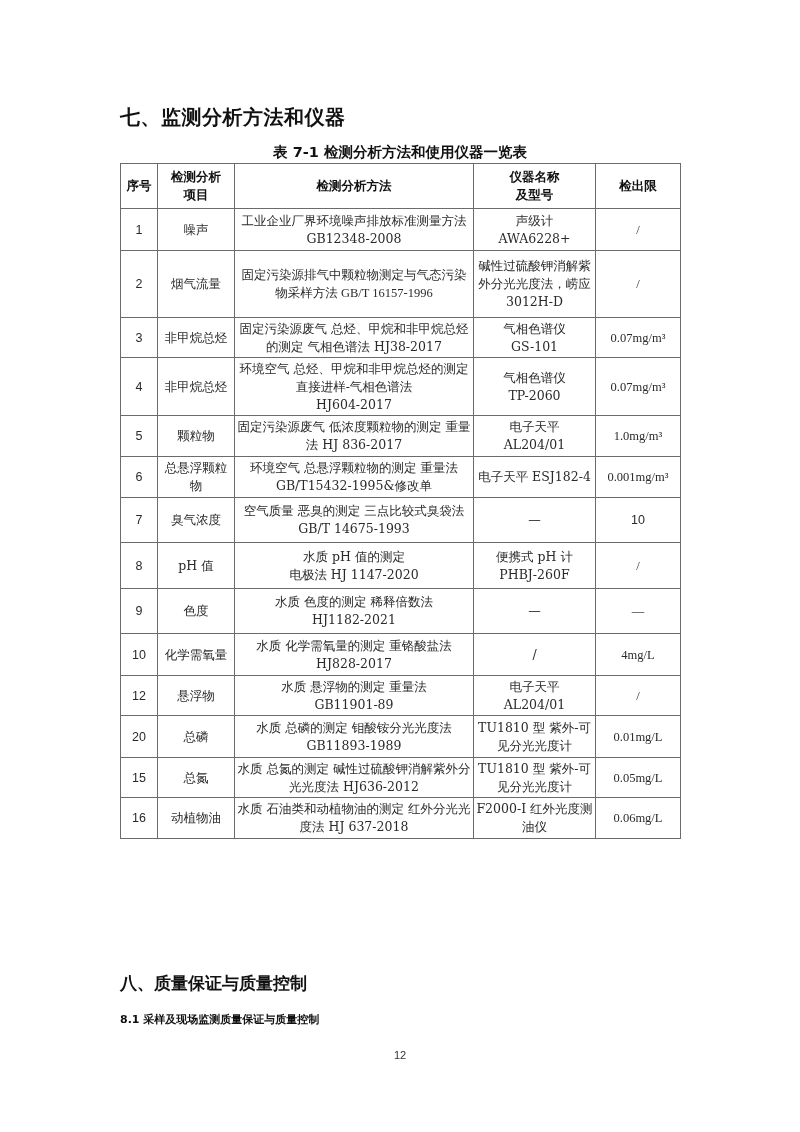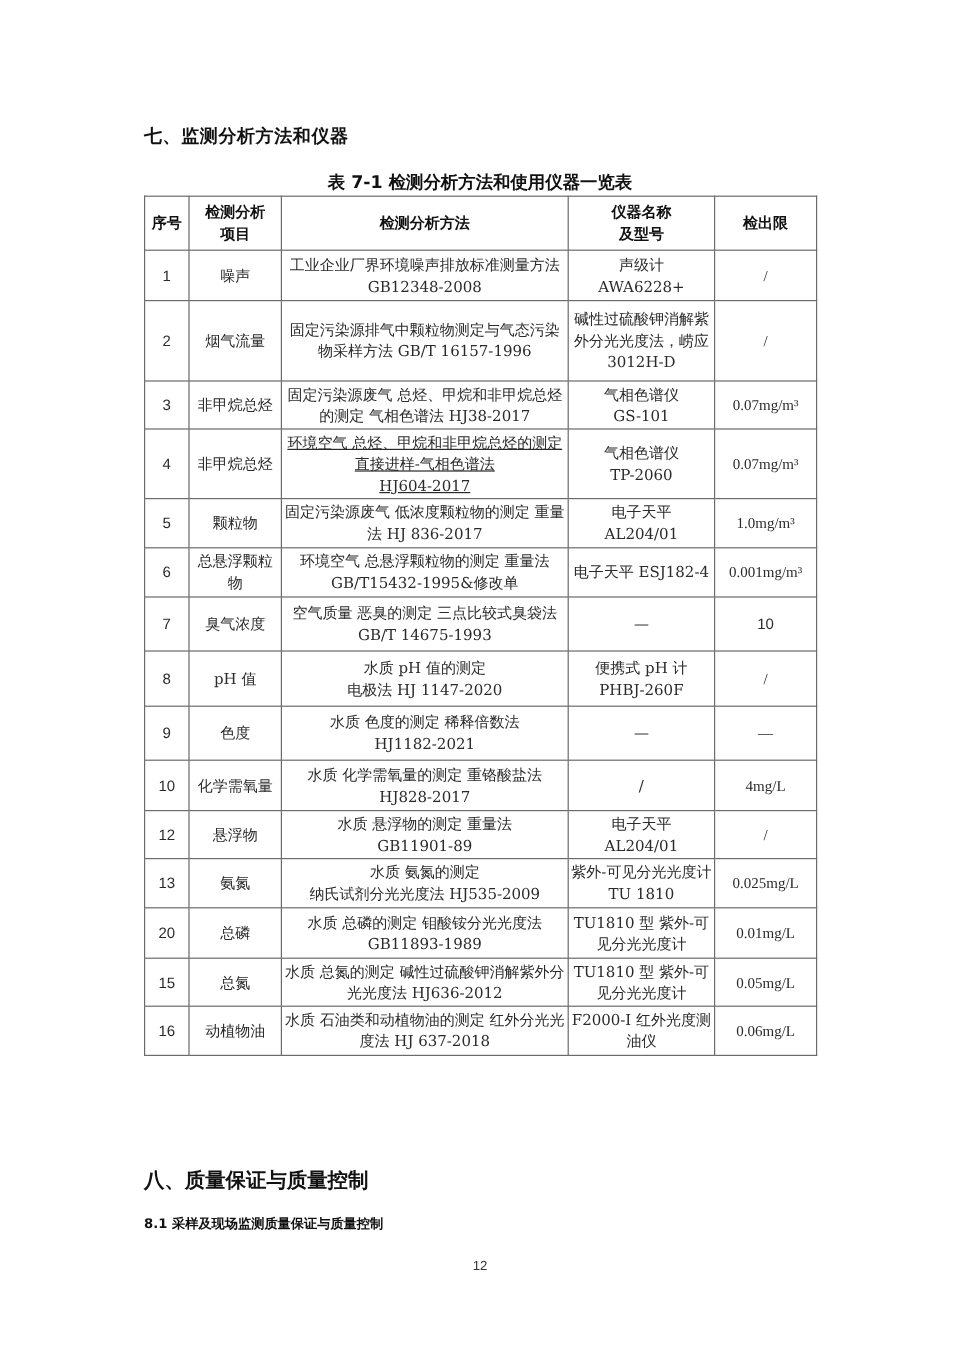--- a/index.html
+++ b/index.html
@@ -4,21 +4,21 @@
 <style>
   html, body { margin: 0; padding: 0; background: #ffffff; }
   body {
     width: 800px; height: 1132px; position: relative; overflow: hidden;
     font-family: "DejaVu Serif", "Liberation Serif", serif;
     color: #222;
   }
   .h1 {
     position: absolute; left: 120px; top: 104px;
     font-family: "DejaVu Sans", sans-serif;
-    font-size: 15px; font-weight: bold; color: #111; letter-spacing: 0.5px;
+    font-size: 20px; font-weight: bold; color: #111; letter-spacing: 0.5px;
   }
   .caption {
     position: absolute; left: 0; width: 800px; top: 143px; text-align: center;
     font-family: "DejaVu Sans", sans-serif;
     font-size: 14.5px; font-weight: bold; color: #111;
   }
   table.main {
     position: absolute; left: 120px; top: 163px;
     width: 560px; border-collapse: collapse; table-layout: fixed;
   }
@@ -83,36 +83,36 @@
         <td class="no" style="white-space: pre-line;">1</td>
         <td class="item" style="white-space: pre-line;">噪声</td>
         <td class="method" style="white-space: pre-line;">工业企业厂界环境噪声排放标准测量方法 GB12348-2008</td>
         <td class="inst" style="white-space: pre-line;">声级计
 AWA6228+</td>
         <td class="lim thin" style="white-space: pre-line;">/</td>
       </tr>
       <tr style="height: 67px;">
         <td class="no" style="white-space: pre-line;">2</td>
         <td class="item" style="white-space: pre-line;">烟气流量</td>
-        <td class="method" style="white-space: pre-line;">固定污染源排气中颗粒物测定与气态污染物采样方法 GB/T 16157-1996</td>
+        <td class="method" style="white-space: pre-line; font-family: Liberation Serif, serif;">固定污染源排气中颗粒物测定与气态污染物采样方法 GB/T 16157-1996</td>
         <td class="inst" style="white-space: pre-line;">碱性过硫酸钾消解紫外分光光度法，崂应 3012H-D</td>
         <td class="lim bold-slash" style="white-space: pre-line;">/</td>
       </tr>
       <tr style="height: 40px;">
         <td class="no" style="white-space: pre-line;">3</td>
         <td class="item" style="white-space: pre-line;">非甲烷总烃</td>
         <td class="method" style="white-space: pre-line;">固定污染源废气 总烃、甲烷和非甲烷总烃的测定 气相色谱法 HJ38-2017</td>
         <td class="inst" style="white-space: pre-line;">气相色谱仪
 GS-101</td>
         <td class="lim" style="white-space: pre-line;">0.07mg/m³</td>
       </tr>
       <tr style="height: 58px;">
         <td class="no" style="white-space: pre-line;">4</td>
         <td class="item" style="white-space: pre-line;">非甲烷总烃</td>
-        <td class="method" style="white-space: pre-line; text-decoration: underline;">环境空气 总烃、甲烷和非甲烷总烃的测定 直接进样-气相色谱法
+        <td class="method" style="white-space: pre-line;">环境空气 总烃、甲烷和非甲烷总烃的测定 直接进样-气相色谱法
 HJ604-2017</td>
         <td class="inst" style="white-space: pre-line;">气相色谱仪
 TP-2060</td>
         <td class="lim" style="white-space: pre-line;">0.07mg/m³</td>
       </tr>
       <tr style="height: 41px;">
         <td class="no" style="white-space: pre-line;">5</td>
         <td class="item" style="white-space: pre-line;">颗粒物</td>
         <td class="method" style="white-space: pre-line;">固定污染源废气 低浓度颗粒物的测定 重量法 HJ 836-2017</td>
         <td class="inst" style="white-space: pre-line;">电子天平
@@ -160,28 +160,20 @@
       </tr>
       <tr style="height: 40px;">
         <td class="no" style="white-space: pre-line;">12</td>
         <td class="item" style="white-space: pre-line;">悬浮物</td>
         <td class="method" style="white-space: pre-line;">水质 悬浮物的测定 重量法
 GB11901-89</td>
         <td class="inst" style="white-space: pre-line;">电子天平
 AL204/01</td>
         <td class="lim thin" style="white-space: pre-line;">/</td>
       </tr>
-      <tr style="height: 41px;">
-        <td class="no" style="white-space: pre-line;">13</td>
-        <td class="item" style="white-space: pre-line;">氨氮</td>
-        <td class="method" style="white-space: pre-line;">水质 氨氮的测定
-纳氏试剂分光光度法 HJ535-2009</td>
-        <td class="inst" style="white-space: pre-line;">紫外-可见分光光度计 TU 1810</td>
-        <td class="lim" style="white-space: pre-line;">0.025mg/L</td>
-      </tr>
       <tr style="height: 42px;">
         <td class="no" style="white-space: pre-line;">20</td>
         <td class="item" style="white-space: pre-line;">总磷</td>
         <td class="method" style="white-space: pre-line;">水质 总磷的测定  钼酸铵分光光度法 GB11893-1989</td>
         <td class="inst" style="white-space: pre-line;">TU1810 型 紫外-可见分光光度计</td>
         <td class="lim" style="white-space: pre-line;">0.01mg/L</td>
       </tr>
       <tr style="height: 40px;">
         <td class="no" style="white-space: pre-line;">15</td>
         <td class="item" style="white-space: pre-line;">总氮</td>

